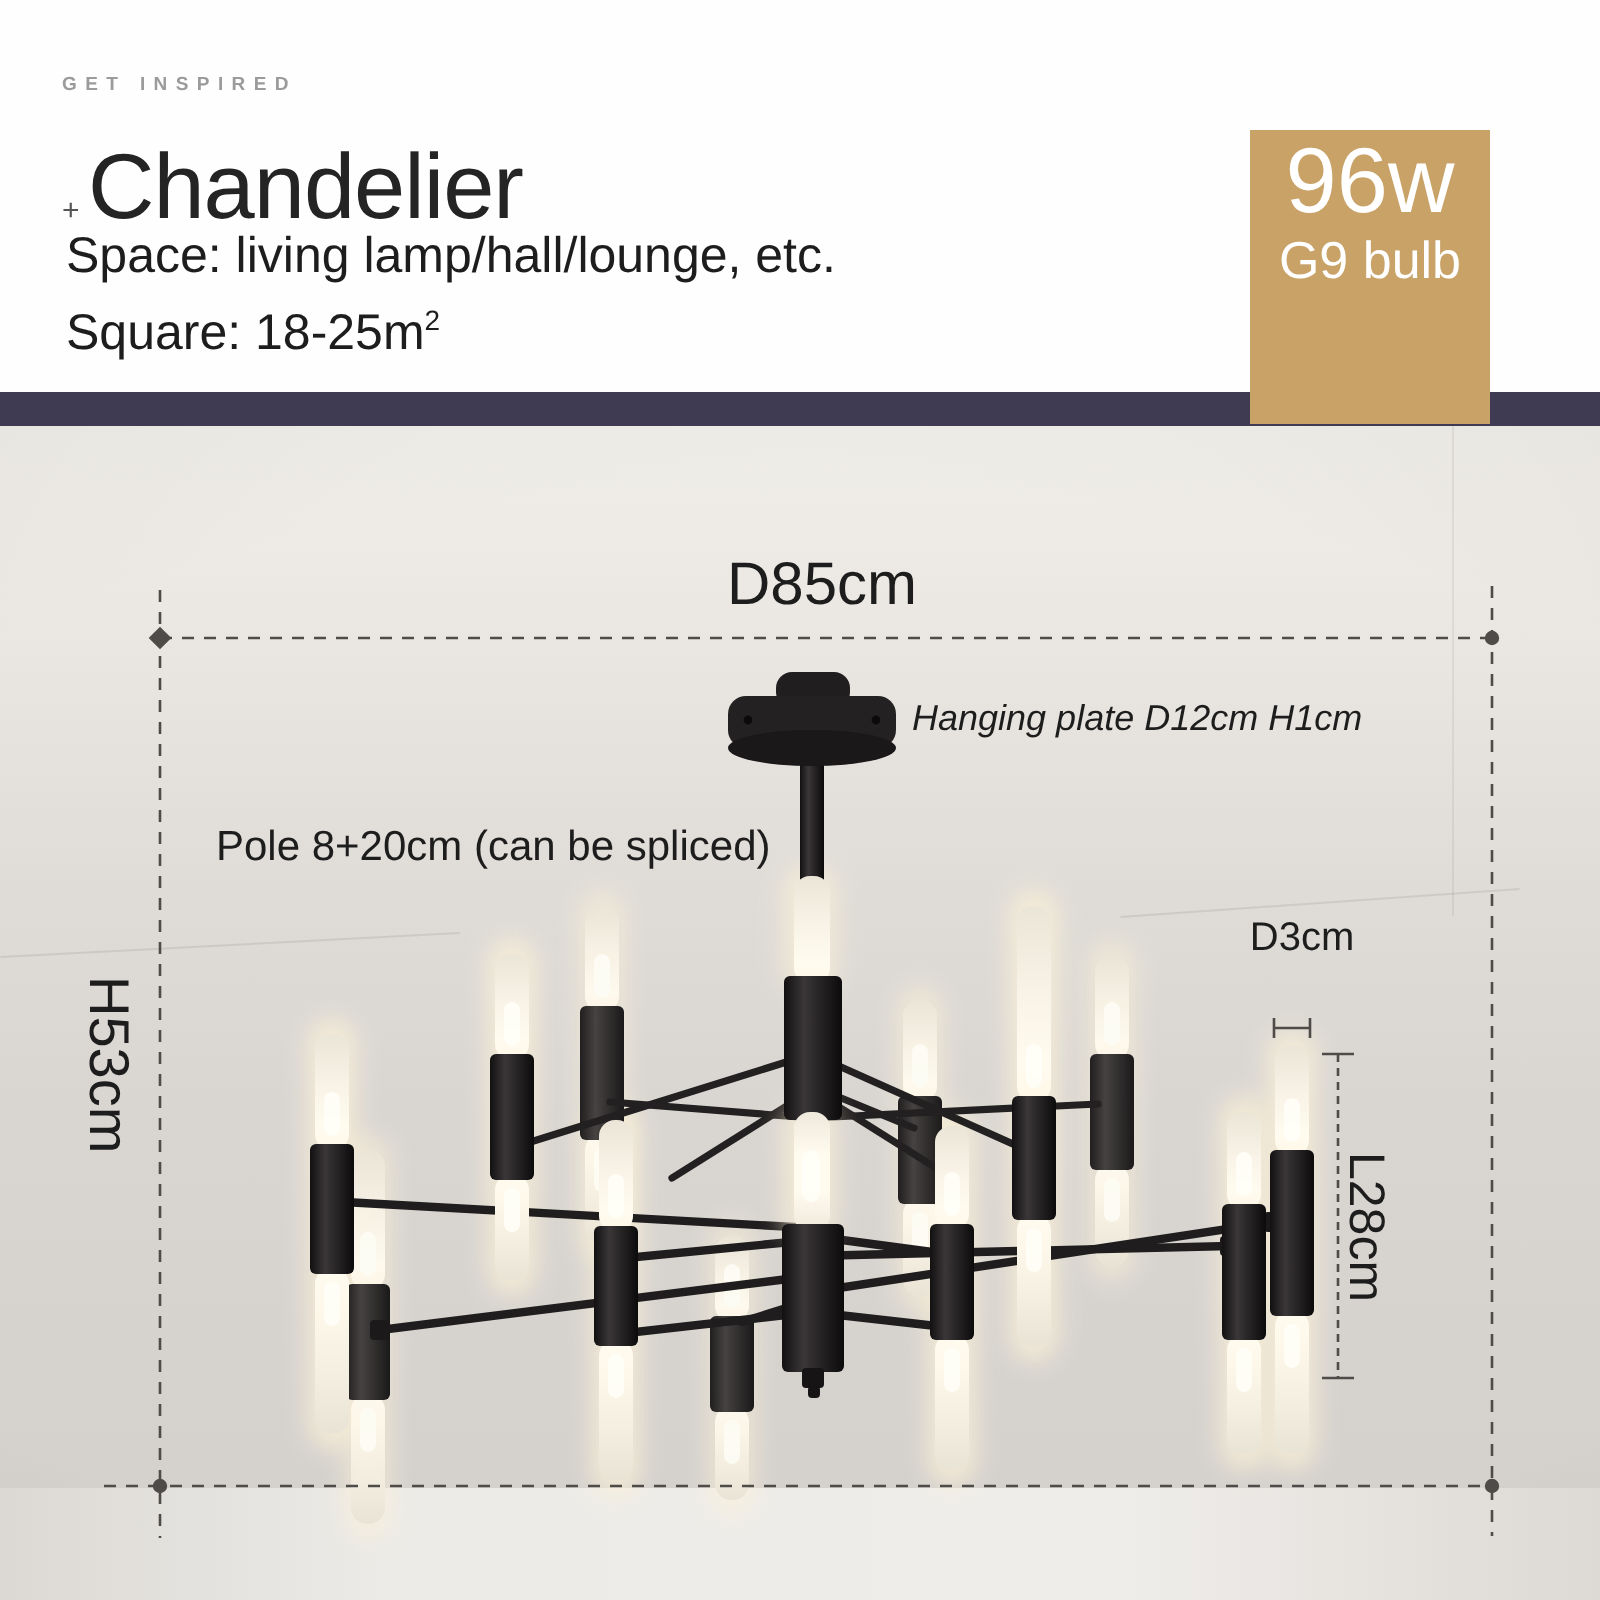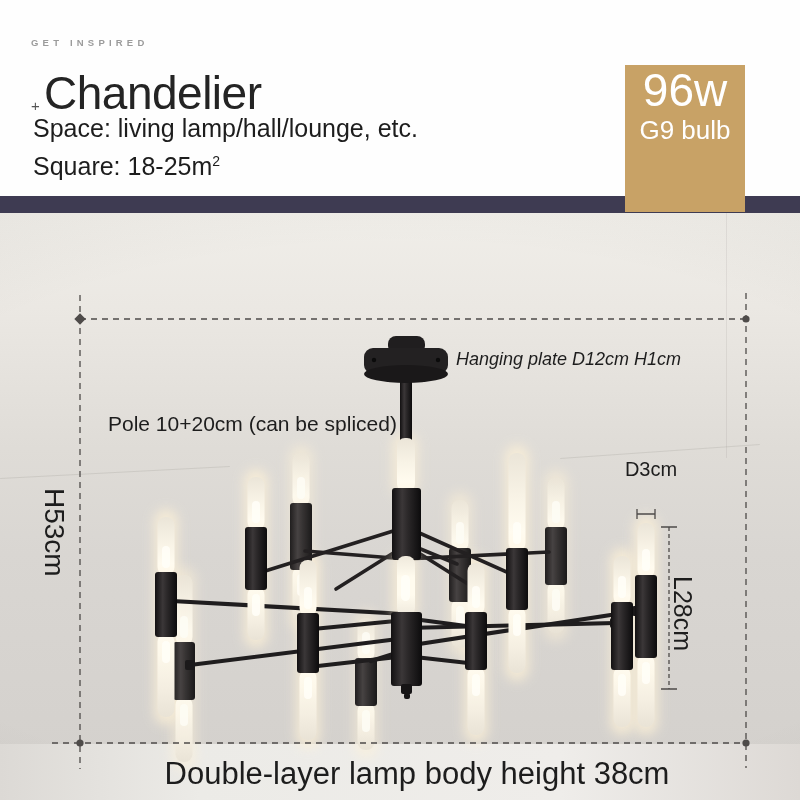--- a/index.html
+++ b/index.html
@@ -267,19 +267,19 @@
       <rect x="76" y="315" width="8" height="8" transform="rotate(45 80 319)" stroke="none"></rect>
       <circle cx="746" cy="319" r="3.6" stroke="none"></circle>
       <circle cx="80" cy="743" r="3.6" stroke="none"></circle>
       <circle cx="746" cy="743" r="3.6" stroke="none"></circle>
       <path d="M637 514 H655 M637 509 V519 M655 509 V519" fill="none"></path>
       <line x1="669" y1="527" x2="669" y2="689" stroke-dasharray="4 3"></line>
       <path d="M661 527 H677 M661 689 H677" fill="none"></path>
     </g>
   </svg>
 
+  <div class="ann ann-d85">D85cm</div>
   <div class="ann ann-hang">Hanging plate D12cm H1cm</div>
-  <div class="ann ann-pole">Pole 10+20cm (can be spliced)</div>
+  <div class="ann ann-pole">Pole 8+20cm (can be spliced)</div>
   <div class="ann ann-h53">H53cm</div>
   <div class="ann ann-d3">D3cm</div>
   <div class="ann ann-l28">L28cm</div>
-  <div class="ann ann-bottom">Double-layer lamp body height 38cm</div>
 </div>
 
 </body></html>

